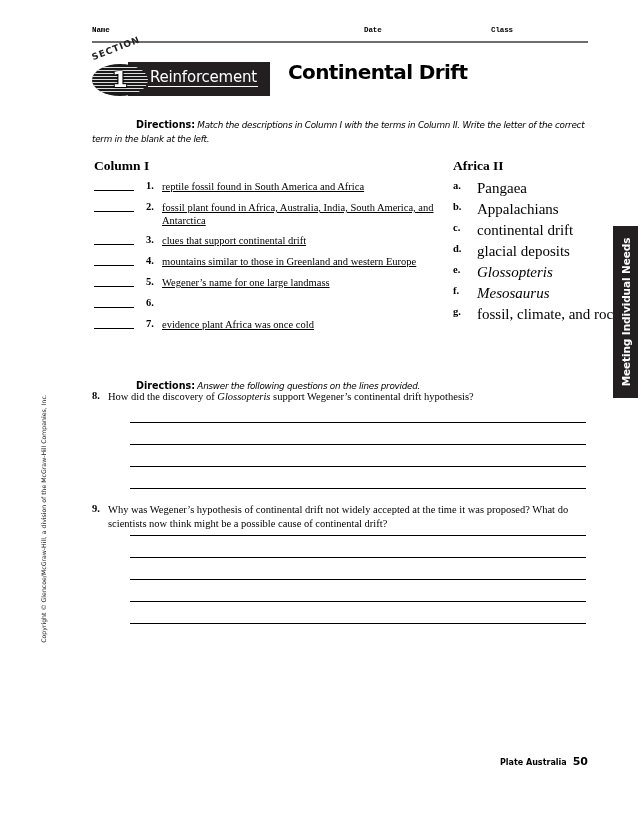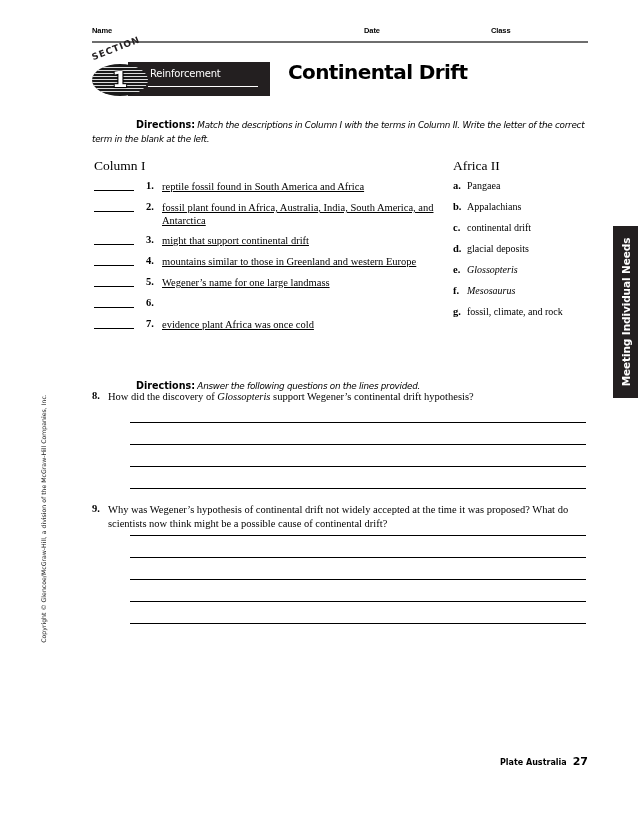--- a/index.html
+++ b/index.html
@@ -20,21 +20,21 @@
   #header-row {
     position: absolute;
     left: 92px;
     top: 26px;
     width: 496px;
     height: 18px;
   }
   #header-row .hdr-label {
     position: absolute;
     top: 0;
-    font-family: Liberation Sans, sans-serif;
+    font-family: Liberation Mono, monospace;
     font-weight: bold;
     font-size: 7.5px;
     letter-spacing: -0.1px;
     color: #000;
   }
   #hdr-name  { left: 0px; }
   #hdr-date  { left: 272px; }
   #hdr-class { left: 399px; }
   #header-rule {
     position: absolute;
@@ -60,21 +60,21 @@
     width: 142px;
     height: 34px;
     background: #231f20;
   }
   #badge-reinforcement {
     position: absolute;
     left: 58px;
     top: 16px;
     width: 112px;
     font-family: "DejaVu Sans", sans-serif;
-    font-size: 10px;
+    font-size: 15px;
     font-weight: normal;
     color: #ffffff;
     letter-spacing: -0.2px;
     white-space: nowrap;
   }
   #badge-underline {
     position: absolute;
     left: 56px;
     top: 34px;
     width: 110px;
@@ -158,21 +158,21 @@
     font-size: 8.8px;
     letter-spacing: -0.25px;
   }
   #directions-1 { left: 92px; top: 118px; width: 496px; }
   #directions-2 { left: 92px; top: 379px; width: 496px; }
 
   
   .column-heading {
     position: absolute;
     font-family: "Liberation Serif", serif;
-    font-weight: normal;
+    font-weight: bold;
     font-size: 13.5px;
   }
   #col1-heading { left: 94px; top: 158px; }
   #col2-heading { left: 453px; top: 158px; }
 
   #column-one {
     position: absolute;
     left: 94px;
     top: 180px;
     width: 340px;
@@ -217,23 +217,23 @@
   }
   .cii-letter {
     position: absolute;
     left: 0;
     top: 0;
     font-weight: bold;
     font-size: 10.5px;
   }
   .cii-text {
     position: absolute;
-    left: 14px;
+    left: 24px;
     top: 0;
-    font-size: 10px;
+    font-size: 15px;
     white-space: nowrap;
   }
   .cii-text.ital { font-style: italic; }
 
   
   .question {
     position: absolute;
     width: 496px;
   }
   .q-num {
@@ -366,21 +366,21 @@
     <span class="ci-text">reptile fossil found in South America and Africa</span>
   </div>
   <div class="ci-row">
     <span class="ci-blank"></span>
     <span class="ci-num">2.</span>
     <span class="ci-text">fossil plant found in Africa, Australia, India, South America, and Antarctica</span>
   </div>
   <div class="ci-row">
     <span class="ci-blank"></span>
     <span class="ci-num">3.</span>
-    <span class="ci-text">might that support continental drift</span>
+    <span class="ci-text">clues that support continental drift</span>
   </div>
   <div class="ci-row">
     <span class="ci-blank"></span>
     <span class="ci-num">4.</span>
     <span class="ci-text">mountains similar to those in Greenland and western Europe</span>
   </div>
   <div class="ci-row">
     <span class="ci-blank"></span>
     <span class="ci-num">5.</span>
     <span class="ci-text">Wegener’s name for one large landmass</span>
@@ -455,14 +455,14 @@
   <div class="answer-line"></div>
 </div>
 
 <div id="side-tab">
   <span id="side-tab-label">Meeting Individual Needs</span>
 </div>
 
 <div id="copyright-note">Copyright © Glencoe/McGraw-Hill, a division of the McGraw-Hill Companies, Inc.</div>
 
 <div id="footer">
-  <span>Plate Australia</span><span id="footer-page">27</span>
+  <span>Plate Australia</span><span id="footer-page">50</span>
 </div>
 
 </body></html>

